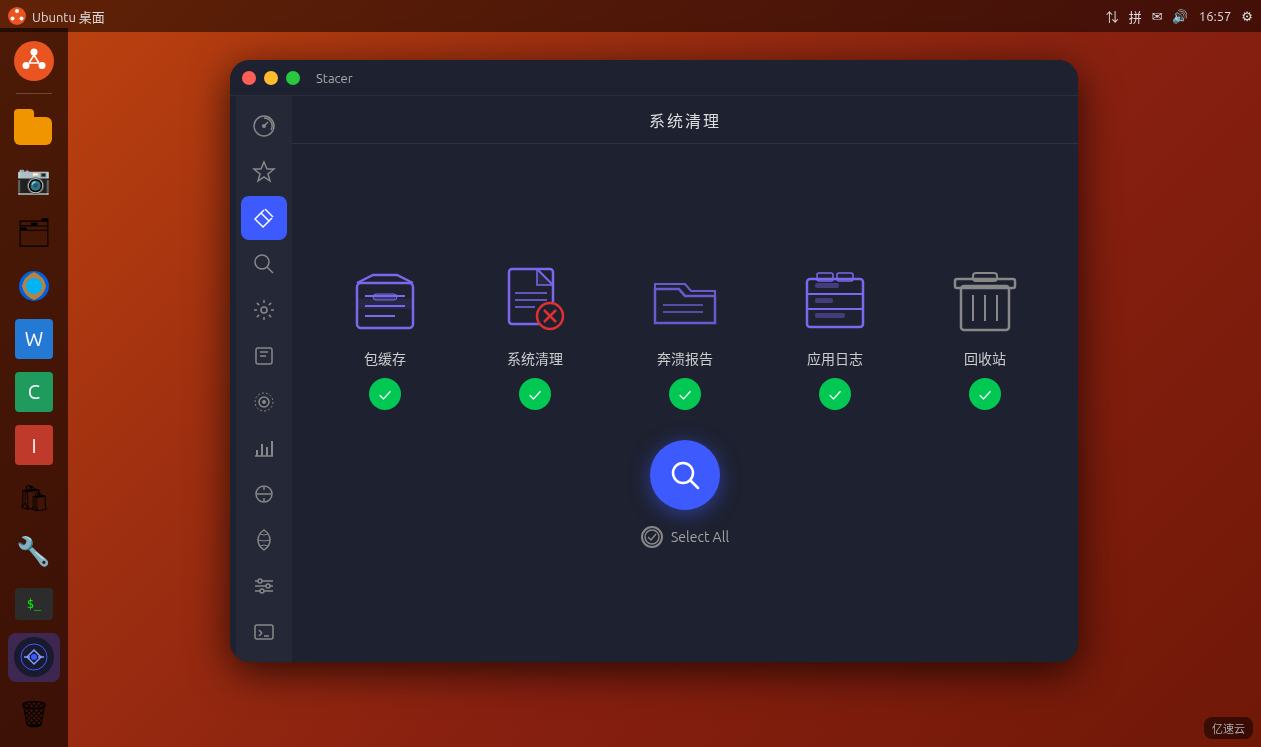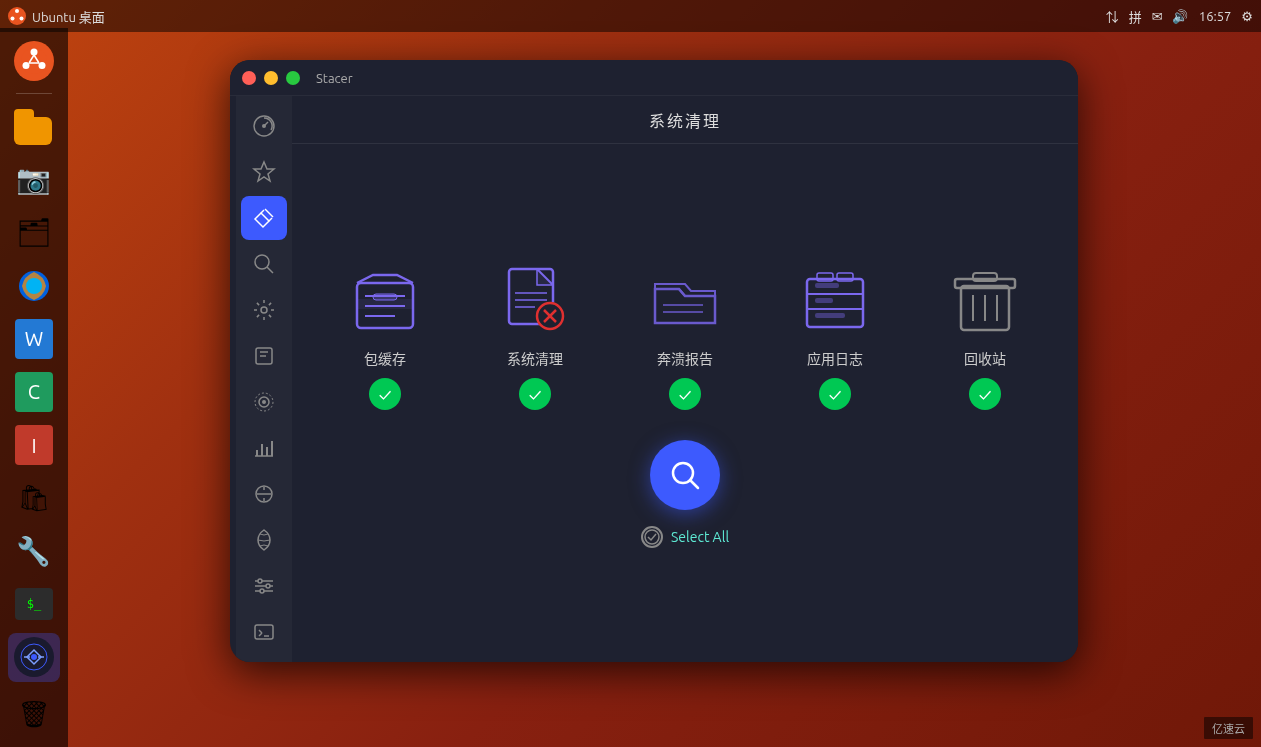--- a/index.html
+++ b/index.html
@@ -324,21 +324,21 @@
     }
     .select-all-check {
       width: 22px; height: 22px;
       border-radius: 50%;
       border: 2px solid #888;
       display: flex; align-items: center; justify-content: center;
       color: #888;
       font-size: 14px;
     }
     .select-all-label {
-      color: #5eead4;
+      color: #a3a3a3;
       font-size: 14px;
     }
 
     
     .dock-separator {
       width: 36px;
       height: 1px;
       background: rgba(255,255,255,0.2);
       margin: 4px 0;
     }
@@ -716,15 +716,15 @@
             </div>
           </div>
 
         </div>
       </div>
 
     </div>
   </div>
 
 
-  <div style="position:absolute;bottom:8px;right:8px;background:rgba(0,0,0,0.5);border-radius:1px;padding:3px 8px;color:#aaa;font-size:11px;">亿速云</div>
+  <div style="position:absolute;bottom:8px;right:8px;background:rgba(0,0,0,0.5);border-radius:8px;padding:3px 8px;color:#aaa;font-size:11px;">亿速云</div>
 
 </div>
 
 </body></html>

